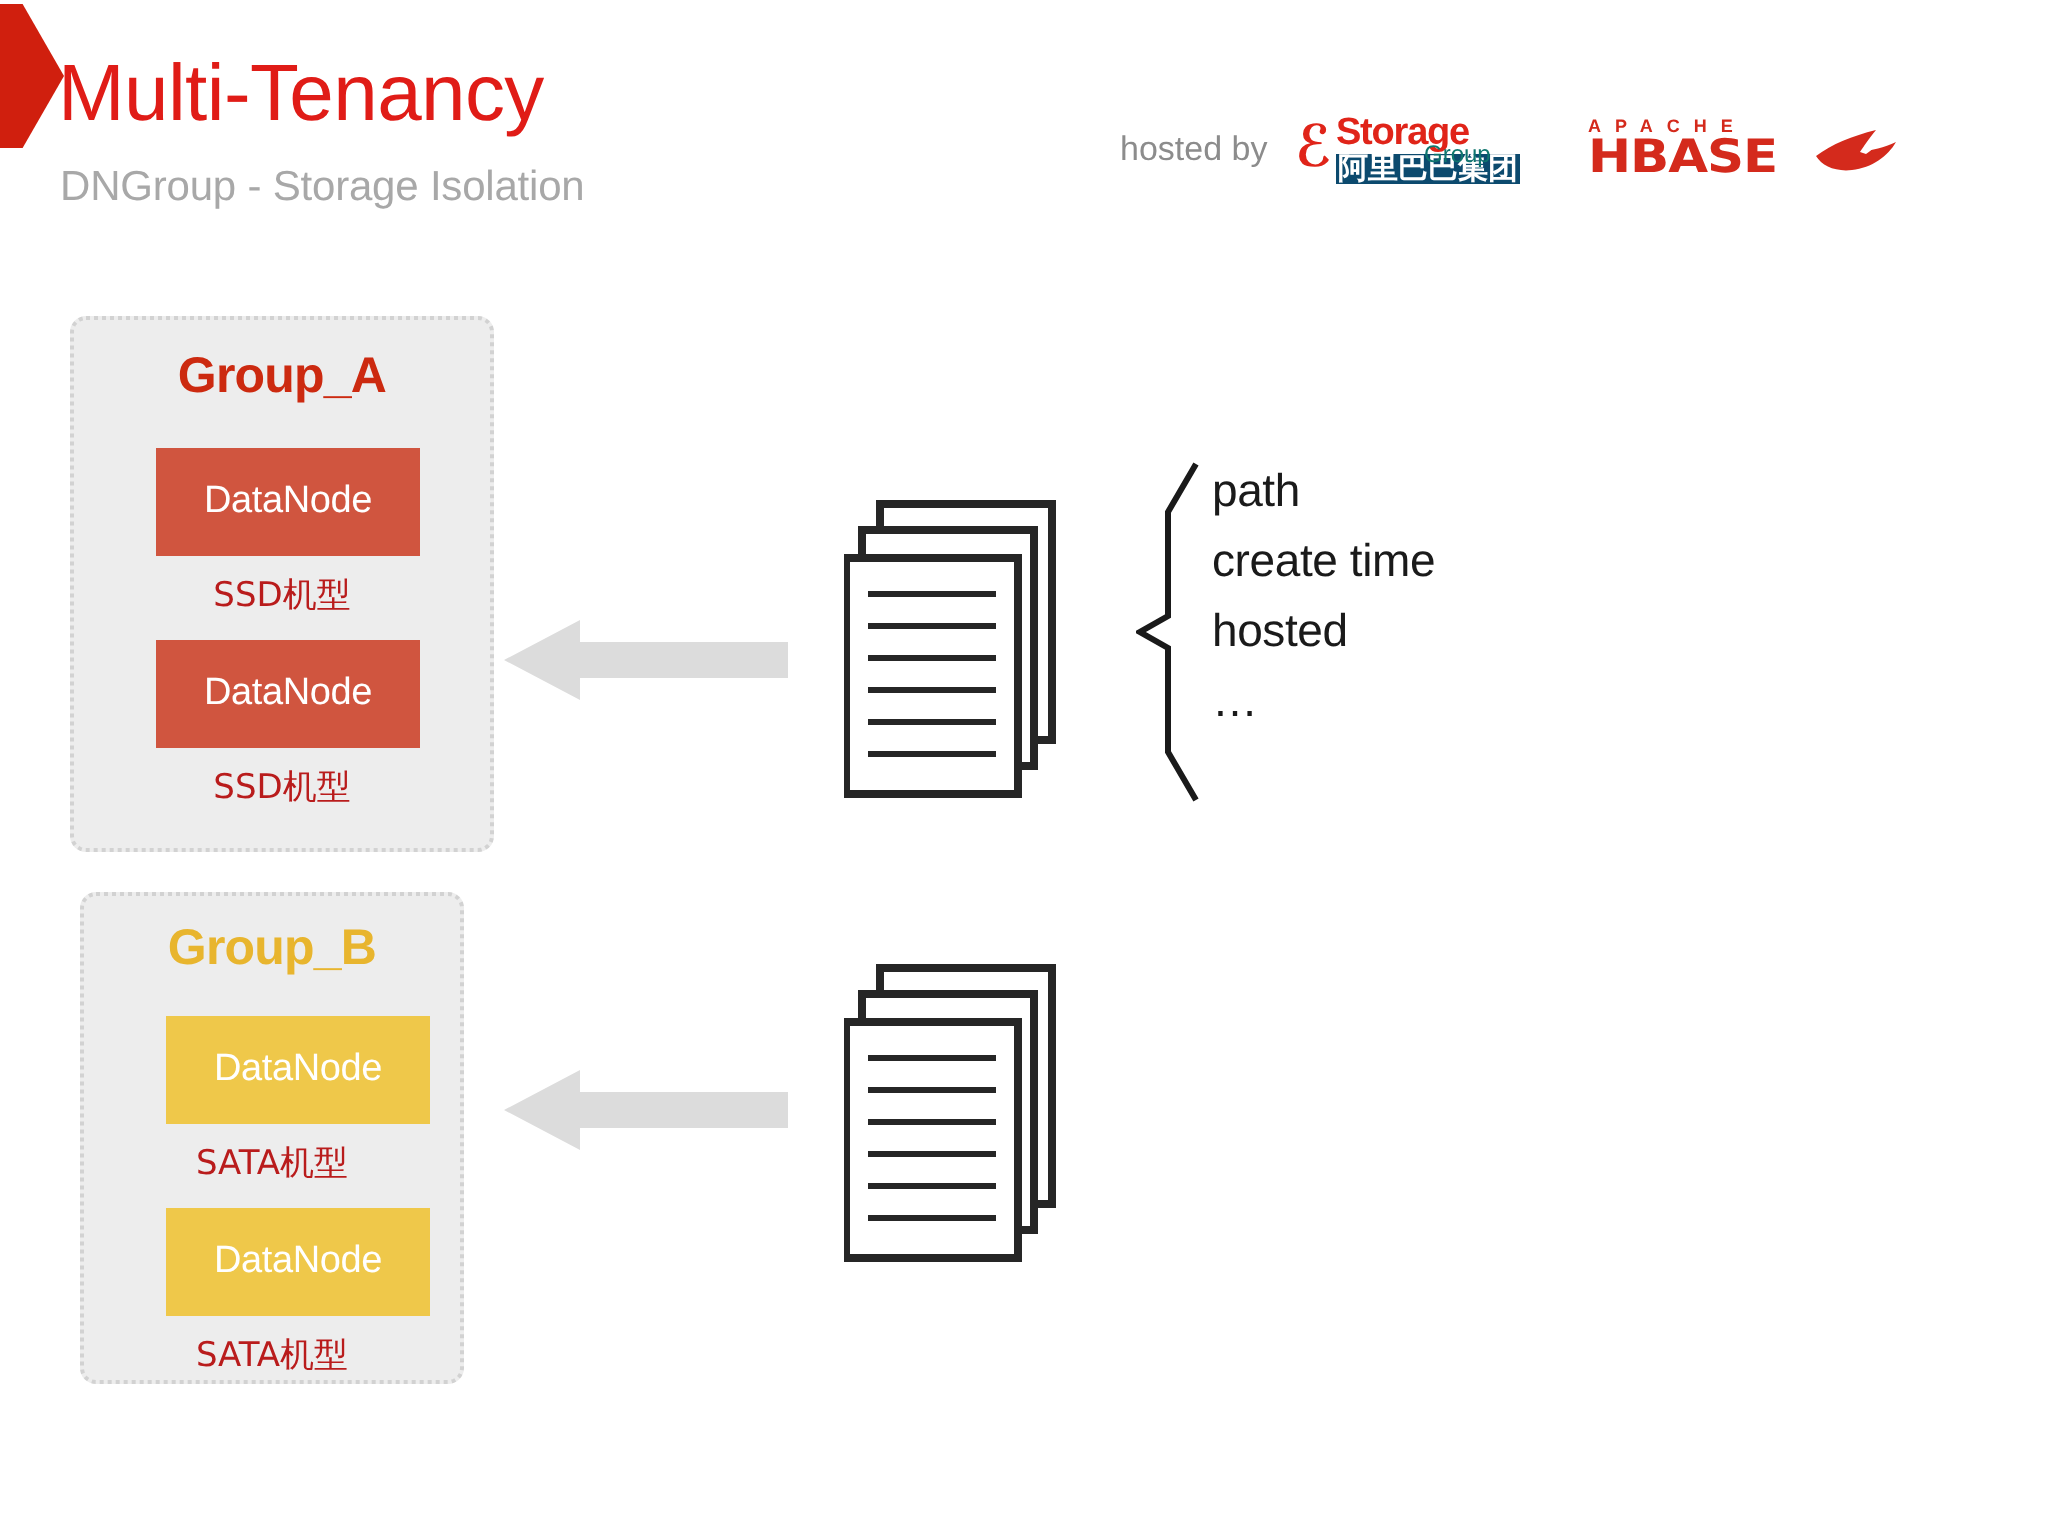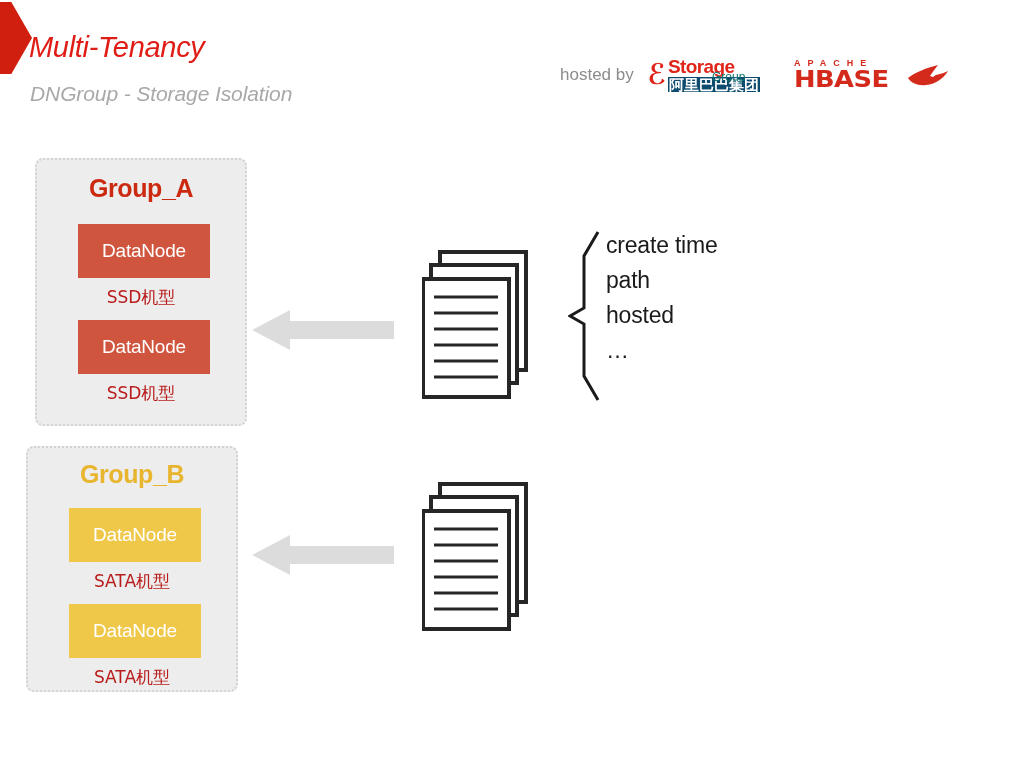--- a/index.html
+++ b/index.html
@@ -18,32 +18,30 @@
 
   #title-chevron {
     position: absolute; left: -14px; top: 2px;
     width: 46px; height: 72px;
     background: #D01F0E;
     clip-path: polygon(0% 0%, 55% 0%, 100% 50%, 55% 100%, 0% 100%);
   }
 
   #page-title {
     position: absolute; left: 29px; top: 26px;
-    font-size: 29px; line-height: 42px;
+    font-size: 40px; line-height: 42px;
     color: #E01C17; font-weight: 400;
     letter-spacing: -0.3px;
-    font-style: italic;
   }
 
   #page-subtitle {
     position: absolute; left: 30px; top: 80px;
     font-size: 21px; line-height: 27px;
     color: #A8A8A8; font-weight: 400;
     letter-spacing: -0.1px;
-    font-style: italic;
   }
 
   
   #hosted-strip {
     position: absolute; left: 560px; top: 13px;
     display: flex; align-items: center; gap: 14px; margin-top: 44px;
   }
   #hosted-by-label { font-size: 17px; color: #8C8C8C; }
 
   .brand-logo { display: flex; align-items: center; }
@@ -87,21 +85,21 @@
   }
 
   
   .group-box {
     position: absolute;
     background: #EDEDED;
     border: 2px dotted #D2D2D2;
     border-radius: 8px;
   }
   #group-a-box { left: 35px; top: 158px; width: 212px; height: 268px; }
-  #group-b-box { left: 26px; top: 446px; width: 212px; height: 246px; }
+  #group-b-box { left: 40px; top: 446px; width: 192px; height: 246px; }
 
   .group-title {
     position: absolute; left: 0; width: 100%;
     text-align: center; font-size: 25px; font-weight: 700;
     letter-spacing: -0.4px;
   }
   #group-a-title { top: 14px; color: #CC2A10; }
   #group-b-title { top: 12px; color: #E8B52E; }
 
   .datanode-box {
@@ -241,17 +239,17 @@
     <line x1="12" y1="113" x2="76" y2="113"></line>
     <line x1="12" y1="129" x2="76" y2="129"></line>
   </g>
 </svg>
 
 <svg id="meta-brace" viewBox="0 0 34 172">
   <path d="M30 2 L16 26 L16 78 L2 86 L16 94 L16 146 L30 170" fill="none" stroke="#1A1A1A" stroke-width="3"></path>
 </svg>
 
 <div id="metadata-list">
+  <div class="meta-row">path</div>
   <div class="meta-row">create time</div>
-  <div class="meta-row">path</div>
   <div class="meta-row">hosted</div>
   <div class="meta-row" id="meta-ellipsis">…</div>
 </div>
 
 </body></html>

